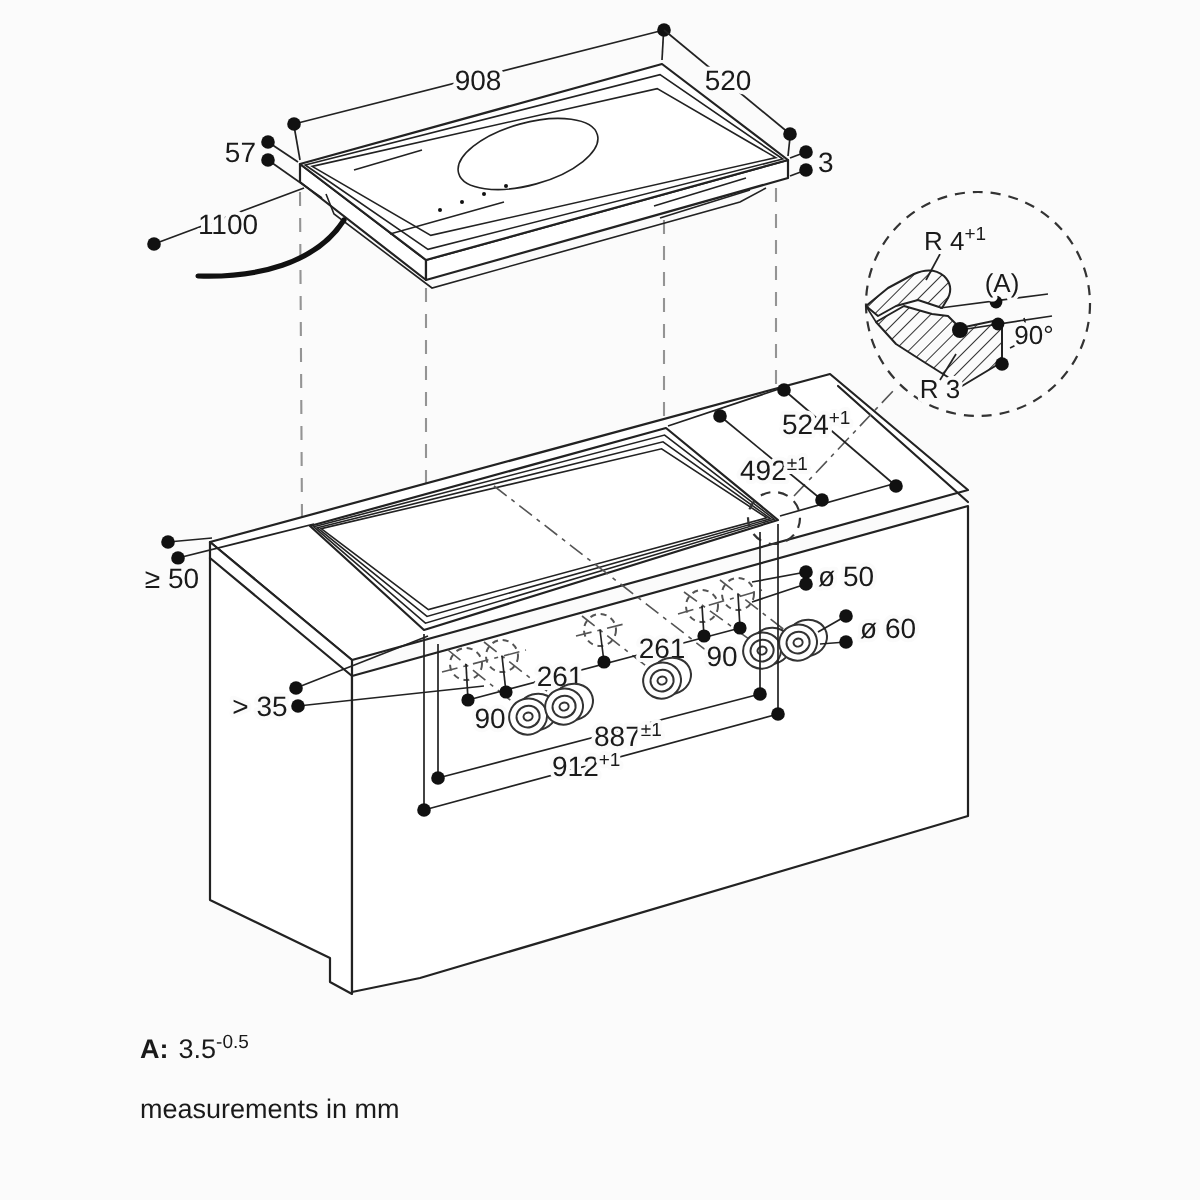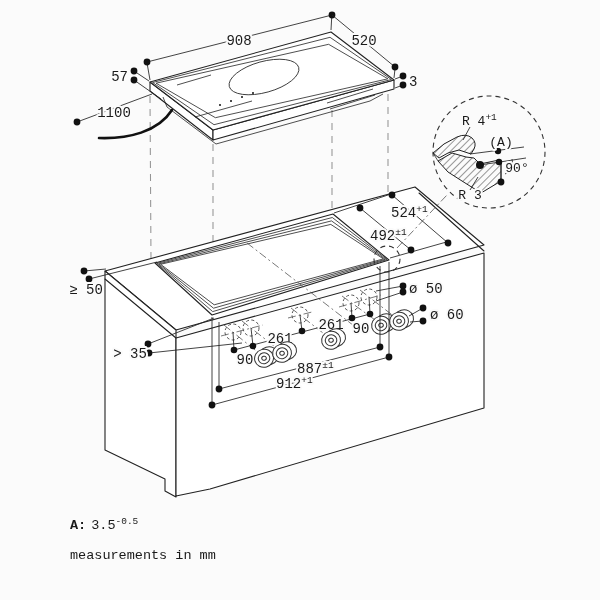--- a/index.html
+++ b/index.html
@@ -1,17 +1,17 @@
 <!DOCTYPE html>
 <html><head>
 <meta charset="utf-8">
 <style>
   html,body{margin:0;padding:0;background:#fbfbfb;}
   .stage{position:relative;width:600px;height:600px;background:#fbfbfb;overflow:hidden;
-         font-family:Liberation Mono, monospace;}
+         font-family:Liberation Sans, sans-serif;}
   svg{display:block}
   .ln   {stroke:#222;stroke-width:1.1;fill:none;stroke-linejoin:round;stroke-linecap:round;}
   .thin {stroke:#222;stroke-width:.8;fill:none;}
   .dim  {stroke:#222;stroke-width:.85;fill:none;}
   .cable{stroke:#111;stroke-width:2.6;fill:none;stroke-linecap:round;}
   .proj {stroke:#949494;stroke-width:1.05;fill:none;stroke-dasharray:7 6;}
   .dashc{stroke:#333;stroke-width:1.1;fill:none;stroke-dasharray:5 4;}
   .ddot {stroke:#555;stroke-width:.8;fill:none;stroke-dasharray:8 3 2 3;}
   .holec{stroke:#555;stroke-width:1;fill:none;stroke-dasharray:3 2.4;}
   .face {fill:#ffffff;stroke:#222;stroke-width:1.1;stroke-linejoin:round;}

